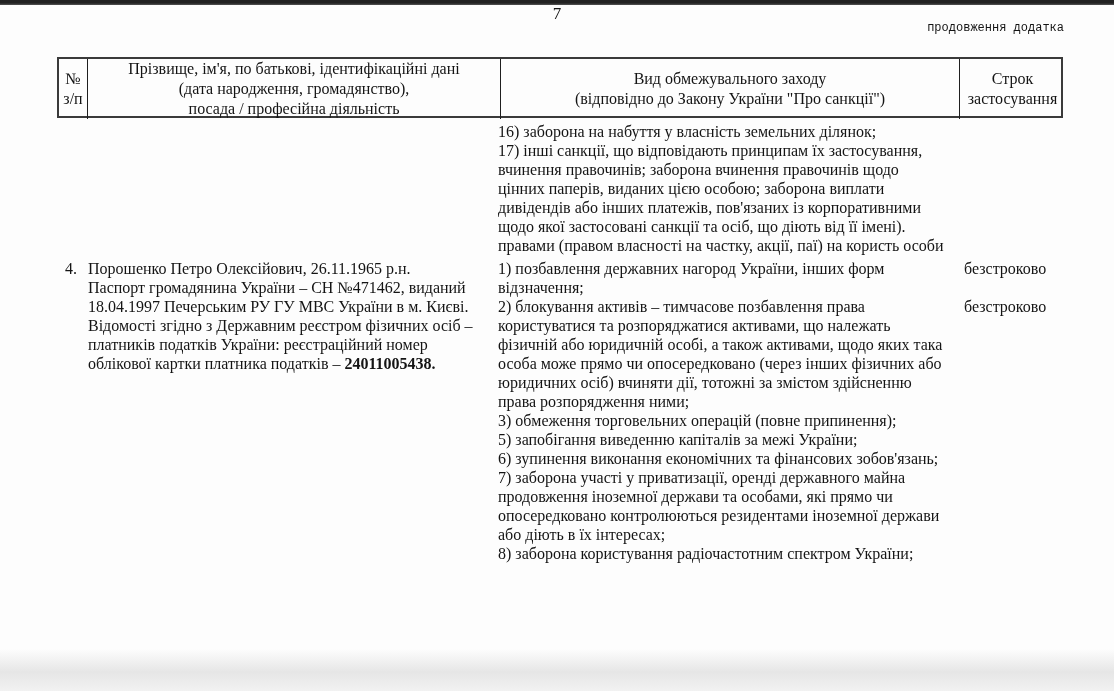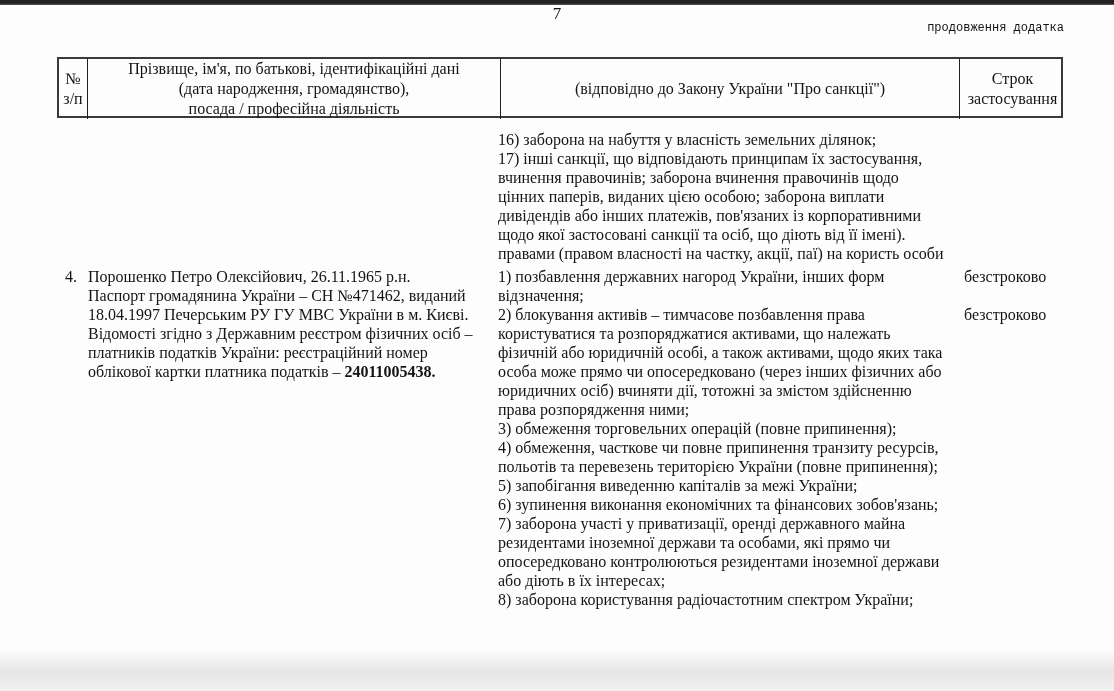--- a/index.html
+++ b/index.html
@@ -42,21 +42,21 @@
     grid-template-columns: 28px 413px 459px 106px;
     border: 2px solid #3a3a3a;
     height: 61px;
   }
   .th {
     display: flex; flex-direction: column; justify-content: center;
     align-items: center; text-align: center;
     font-size: 16px; line-height: 20px;
   }
   .th + .th { border-left: 1.5px solid #1f1f1f; }
-  .tbody { padding-top: 12px; }
+  .tbody { padding-top: 4px; }
   .trow {
     display: grid;
     grid-template-columns: 28px 413px 565px;
     font-size: 16px; line-height: 19px;
   }
   .trow.second { margin-top: 4px; }
   .cell-num { padding-left: 8px; }
   .cell-identity { padding-left: 3px; padding-right: 2px; }
   .cell-identity > div, .measure > div { white-space: nowrap; }
   .item-row { display: flex; align-items: flex-start; }
@@ -79,20 +79,21 @@
       <div class="th">
           <div>№</div>
           <div>з/п</div>
         </div>
       <div class="th">
           <div>Прізвище, ім'я, по батькові, ідентифікаційні дані</div>
           <div>(дата народження, громадянство),</div>
           <div>посада / професійна діяльність</div>
         </div>
       <div class="th">
+          <div>Вид обмежувального заходу</div>
           <div>(відповідно до Закону України "Про санкції")</div>
         </div>
       <div class="th">
           <div>Строк</div>
           <div>застосування</div>
         </div>
     </div>
 
     <div class="tbody">
 
@@ -152,41 +153,34 @@
             <div class="term">безстроково</div>
           </div>
           <div class="item-row">
             <div class="measure">
                 <div>3) обмеження торговельних операцій (повне припинення);</div>
               </div>
             <div class="term"></div>
           </div>
           <div class="item-row">
             <div class="measure">
-                <div>4) обмеження, часткове чи повне припинення транзиту ресурсів,</div>
-                <div>польотів та перевезень територією України (повне припинення);</div>
-              </div>
-            <div class="term"></div>
-          </div>
-          <div class="item-row">
-            <div class="measure">
                 <div>5) запобігання виведенню капіталів за межі України;</div>
               </div>
             <div class="term"></div>
           </div>
           <div class="item-row">
             <div class="measure">
                 <div>6) зупинення виконання економічних та фінансових зобов'язань;</div>
               </div>
             <div class="term"></div>
           </div>
           <div class="item-row">
             <div class="measure">
                 <div>7) заборона участі у приватизації, оренді державного майна</div>
-                <div>резидентами іноземної держави та особами, які прямо чи</div>
+                <div>продовження іноземної держави та особами, які прямо чи</div>
                 <div>опосередковано контролюються резидентами іноземної держави</div>
                 <div>або діють в їх інтересах;</div>
               </div>
             <div class="term"></div>
           </div>
           <div class="item-row">
             <div class="measure">
                 <div>8) заборона користування радіочастотним спектром України;</div>
               </div>
             <div class="term"></div>

